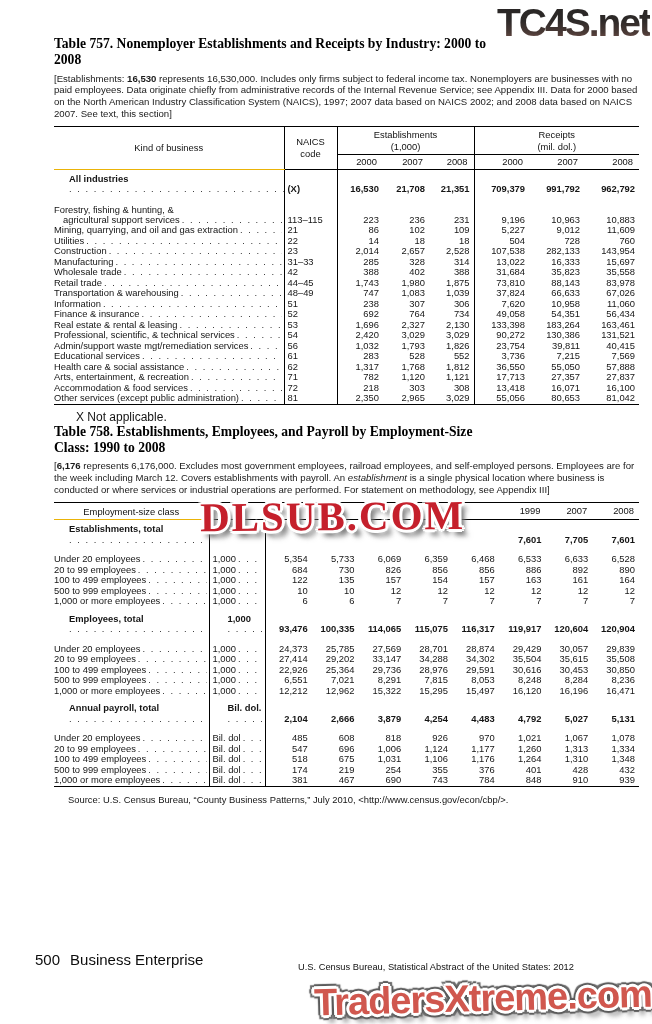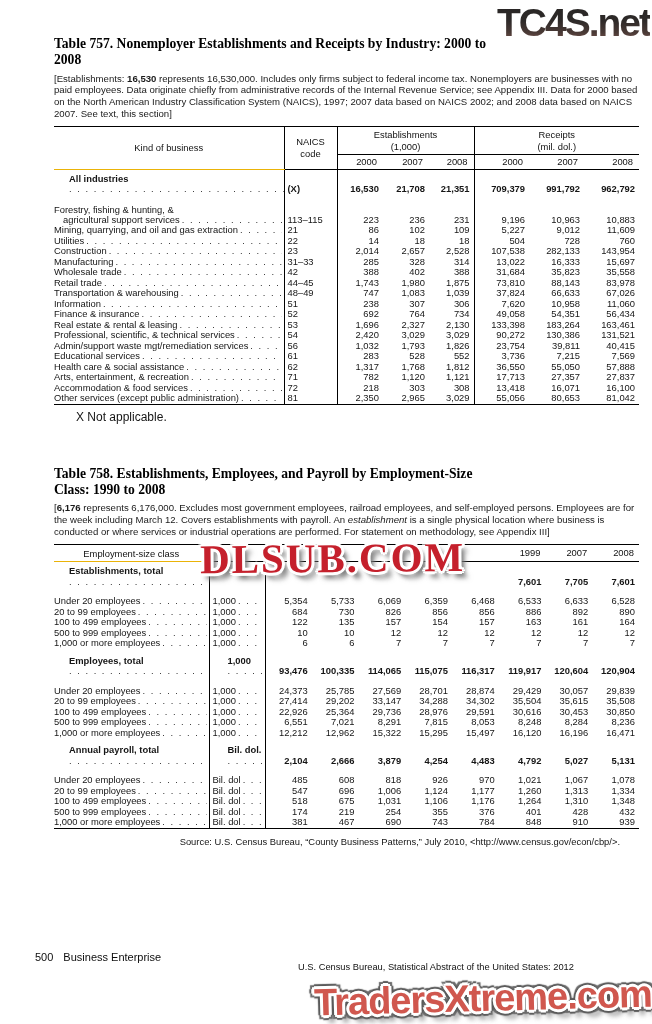--- a/index.html
+++ b/index.html
@@ -4,25 +4,25 @@
 <style>
   html,body{margin:0;padding:0;background:#fff;}
   .page{position:relative;width:652px;height:1024px;background:#fff;overflow:hidden;
         font-family:"Liberation Sans",sans-serif;color:#151515;}
   .content{padding-left:54px;padding-right:32px;}
 
   
   .tbl-title{font-family:"Liberation Serif",serif;font-weight:700;font-size:13.6px;
              line-height:1.17;color:#000;margin:0;}
   .t757 .tbl-title{margin-top:36px;}
-  .t758 .tbl-title{margin-top:42px;}
+  .t758 .tbl-title{}
   .note{font-size:9.6px;line-height:1.21;margin:5px 0 7px 0;width:588px;color:#1a1a1a;}
   .footnote{font-size:12px;margin:5px 0 0 22px;}
   .source{font-size:9.4px;margin:1px 0 0 22px;}
-  .t758 .source{margin:7px 0 0 14px;text-align:right;}
+  .t758 .source{margin:7px 0 0 14px;}
 
   
   .tblwrap{position:relative;}
   table{border-collapse:collapse;table-layout:fixed;width:585px;font-size:9.4px;
         border-top:1.5px solid #000;border-bottom:1.5px solid #000;}
   th{font-weight:400;font-size:9.4px;color:#111;}
   td{vertical-align:bottom;padding:0;}
   .h-kind,.h-esc{text-align:center;vertical-align:middle;border-bottom:1px solid #eab308;}
   .h-naics{text-align:center;vertical-align:middle;border-left:1px solid #000;
            border-right:1px solid #000;border-bottom:1px solid #000;line-height:1.25;}
@@ -46,21 +46,21 @@
   td.unit-cell{border-left:1px solid #000;border-right:1px solid #000;
                padding-left:3px;overflow:hidden;}
   td.num{text-align:right;padding-right:4px;line-height:10.5px;white-space:nowrap;}
   td.num.gL{border-left:1px solid #000;}
   tr.total td{font-weight:700;padding-top:4px;padding-bottom:3px;}
   tr.total .flexrow{padding-left:13px;flex-direction:column;}
   tr.gap-top td{padding-top:6px;}
   tr.total.gap-top td{padding-top:7px;}
 
   
-  .footer-left{position:absolute;left:35px;top:951px;font-size:11px;color:#0d0d0d;}
+  .footer-left{position:absolute;left:35px;top:951px;font-size:15px;color:#0d0d0d;}
   .footer-left .pgnum{margin-right:10px;}
   .footer-credit{position:absolute;left:298px;top:962px;font-size:9.3px;color:#111;white-space:nowrap;}
 
   
   .wm{position:absolute;z-index:10;white-space:nowrap;pointer-events:none;}
   .wm-tc4s{top:1px;right:2px;font-family:Liberation Sans, sans-serif;font-weight:900;
            font-size:39px;letter-spacing:-2px;color:#3a3230;}
   @supports (-webkit-background-clip:text){
     .wm-tc4s{background:linear-gradient(180deg,#262423 0%,#2e2a29 45%,#4a3a36 72%,#8f5f57 100%);
              -webkit-background-clip:text;background-clip:text;color:transparent;}

